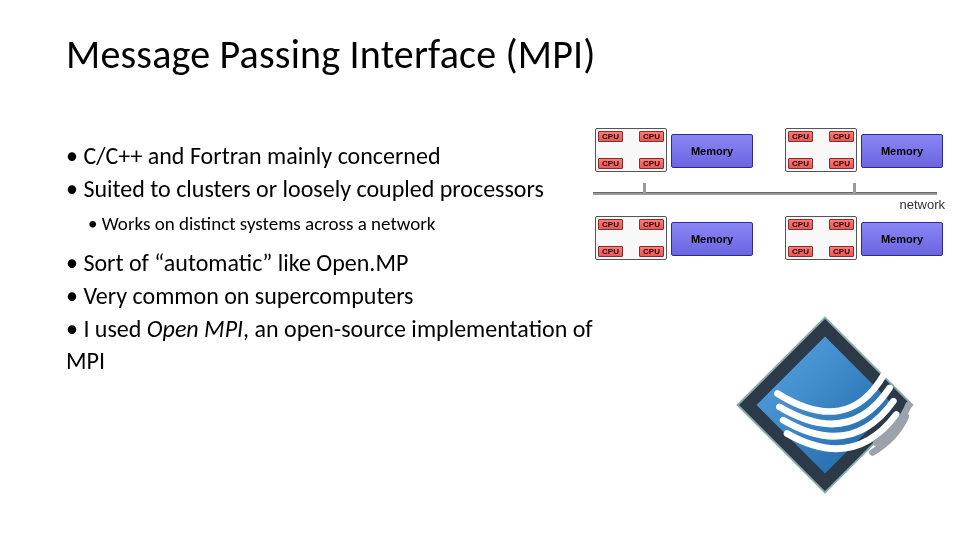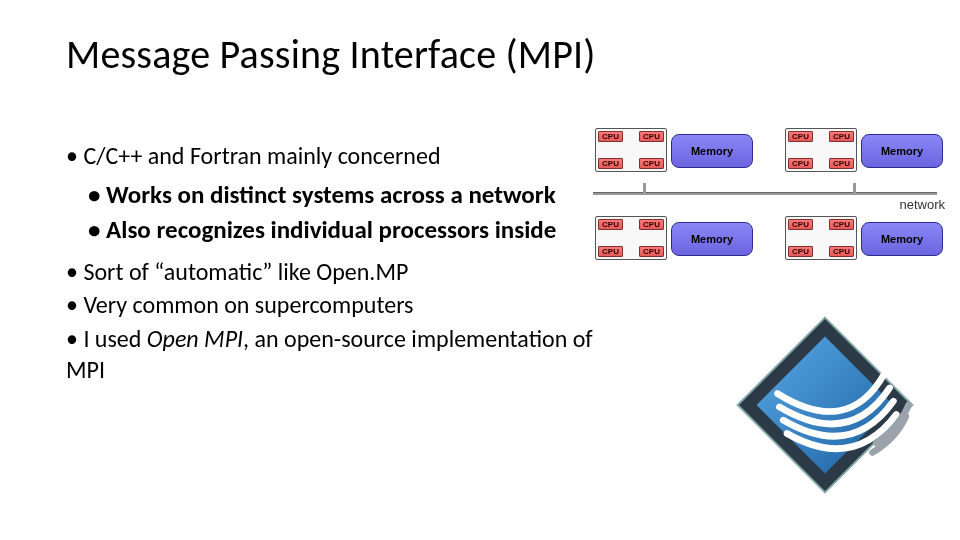--- a/index.html
+++ b/index.html
@@ -33,22 +33,21 @@
     font-size: 24px;
     line-height: 1.30;
   }
   .body ul { margin: 0; padding: 0; list-style: none; }
   .lvl1 > li::before {
     content: "• ";
   }
   .lvl1 > li { margin: 0 0 2px 0; }
   .sub {
     margin: 8px 0 10px 22px !important;
-    font-size: 25px;
-    font-weight: bold;
+    font-size: 19px;
   }
   .sub > li::before { content: "• "; }
   .em { font-style: italic; }
 
   
   .diagram {
     position: absolute;
     left: 585px;
     top: 120px;
     width: 360px;
@@ -109,21 +108,21 @@
     justify-content: center;
   }
   .mem {
     position: absolute;
     left: 76px;
     top: 6px;
     width: 80px;
     height: 32px;
     background: linear-gradient(#8a86f5, #6c65e0);
     border: 1px solid #2e2a8f;
-    border-radius: 8px;
+    border-radius: 2px;
     font-size: 11px;
     font-weight: bold;
     color: #000;
     display: flex;
     align-items: center;
     justify-content: center;
   }
 
   
   .logo {
@@ -138,24 +137,24 @@
 </head>
 <body>
 
 <div class="slide">
 
   <div class="title">Message Passing Interface (MPI)</div>
 
   <div class="body">
     <ul class="lvl1">
       <li>C/C++ and Fortran mainly concerned</li>
+      <li>Suited to clusters or loosely coupled processors</li>
     </ul>
     <ul class="lvl1 sub">
       <li>Works on distinct systems across a network</li>
-      <li>Also recognizes individual processors inside</li>
     </ul>
     <ul class="lvl1">
       <li>Sort of “automatic” like Open.MP</li>
       <li>Very common on supercomputers</li>
       <li><span>I used </span><span class="em">Open MPI</span><span>, an open-source implementation of MPI</span></li>
     </ul>
   </div>
 
   <div class="diagram">
     <div class="bus"></div>

